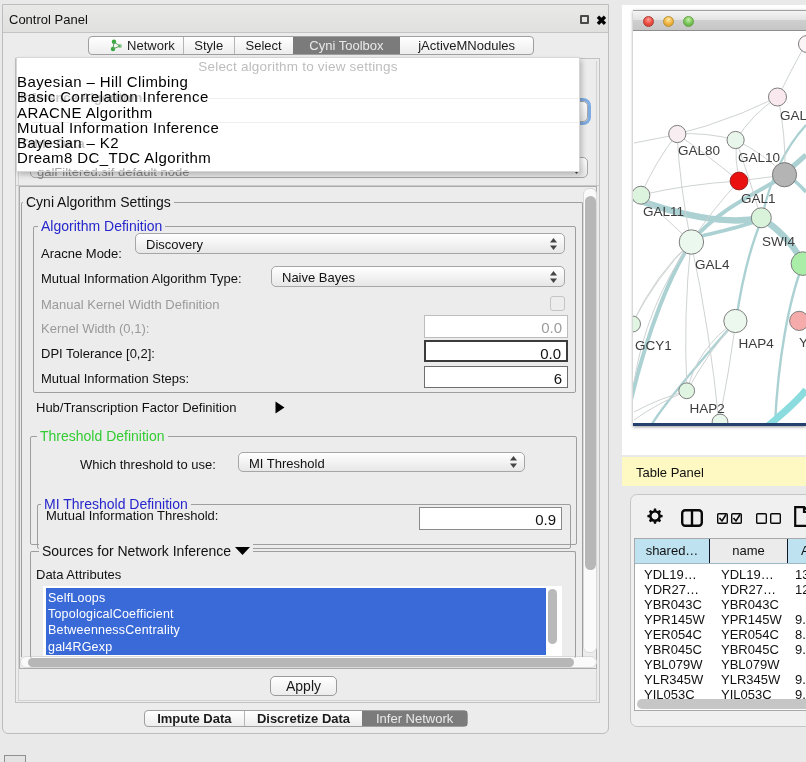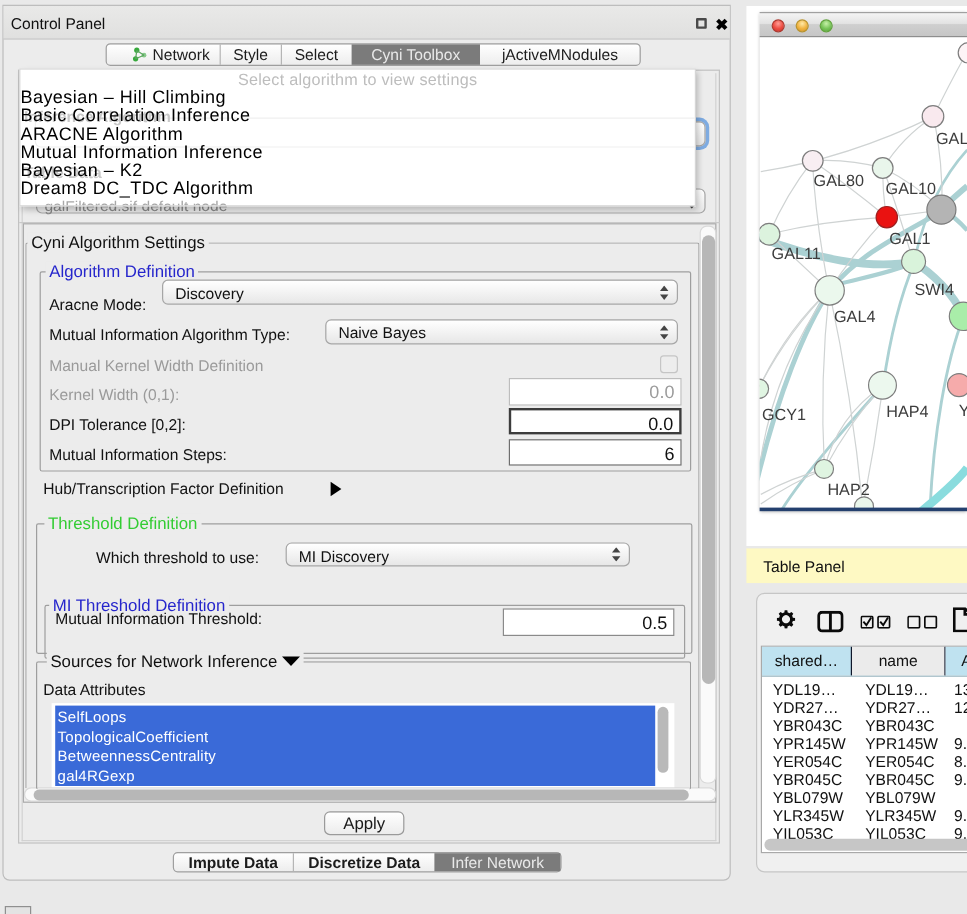--- a/index.html
+++ b/index.html
@@ -140,33 +140,33 @@
   <span class="lbl b" style="left:33px;top:395px;">Hub/Transcription Factor Definition</span>
   <svg class="abs" style="left:271px;top:396px;" width="11" height="13" viewBox="0 0 11 13">
       <path d="M1.5,0.5 L10.5,6.5 L1.5,12.5 Z" fill="#000"></path>
     </svg>
 
   <div class="abs grp" style="left:27px;top:431px;width:545px;height:107px;">
     <span class="gtitle" style="color:#33cc33;">Threshold Definition</span>
   </div>
   <span class="lbl b" style="left:77px;top:452px;">Which threshold to use:</span>
   <div class="abs maccombo" style="left:235px;top:447px;width:287px;height:20px;">
-    <span class="cv">MI Discovery</span>
+    <span class="cv">MI Threshold</span>
     <svg width="9" height="12" viewBox="0 0 9 12">
         <path d="M4.5,0 L8,4.5 L1,4.5 Z" fill="#444"></path>
         <path d="M4.5,12 L8,7.5 L1,7.5 Z" fill="#444"></path>
       </svg>
   </div>
 
   <div class="abs grp" style="left:34px;top:499px;width:532px;height:43px;">
     <span class="gtitle" style="color:#2626cc;left:3px;">MI Threshold Definition</span>
   </div>
   <span class="lbl b" style="left:43px;top:503px;">Mutual Information Threshold:</span>
   <div class="abs tfield" style="left:416px;top:502px;width:143px;height:23px;border:1px solid #8a8a8a;">
-    <span class="v">0.5</span>
+    <span class="v">0.9</span>
   </div>
 
   <div class="abs grp" style="left:27px;top:546px;width:544px;height:106px;border-bottom:none;">
     <span class="gtitle" style="color:#111;left:8px;">Sources for Network Inference <svg width="15" height="10" viewBox="0 0 15 10" style="vertical-align:0px;">
           <path d="M0,1 L15,1 L7.5,9 Z" fill="#000"></path>
         </svg></span>
   </div>
   <span class="lbl b" style="left:33px;top:562px;">Data Attributes</span>
   <div class="abs" style="left:40px;top:581px;width:519px;height:70px;background:#fff;overflow:hidden;">
     <div style="position:absolute;left:3px;top:2px;width:500px;height:67px;background:#3a6ad8;color:#fff;font-size:12.5px;padding:0 0 0 2px;box-sizing:border-box;line-height:16.2px;letter-spacing:0.2px;padding-top:2px;">SelfLoops<br>TopologicalCoefficient<br>BetweennessCentrality<br>gal4RGexp</div>

